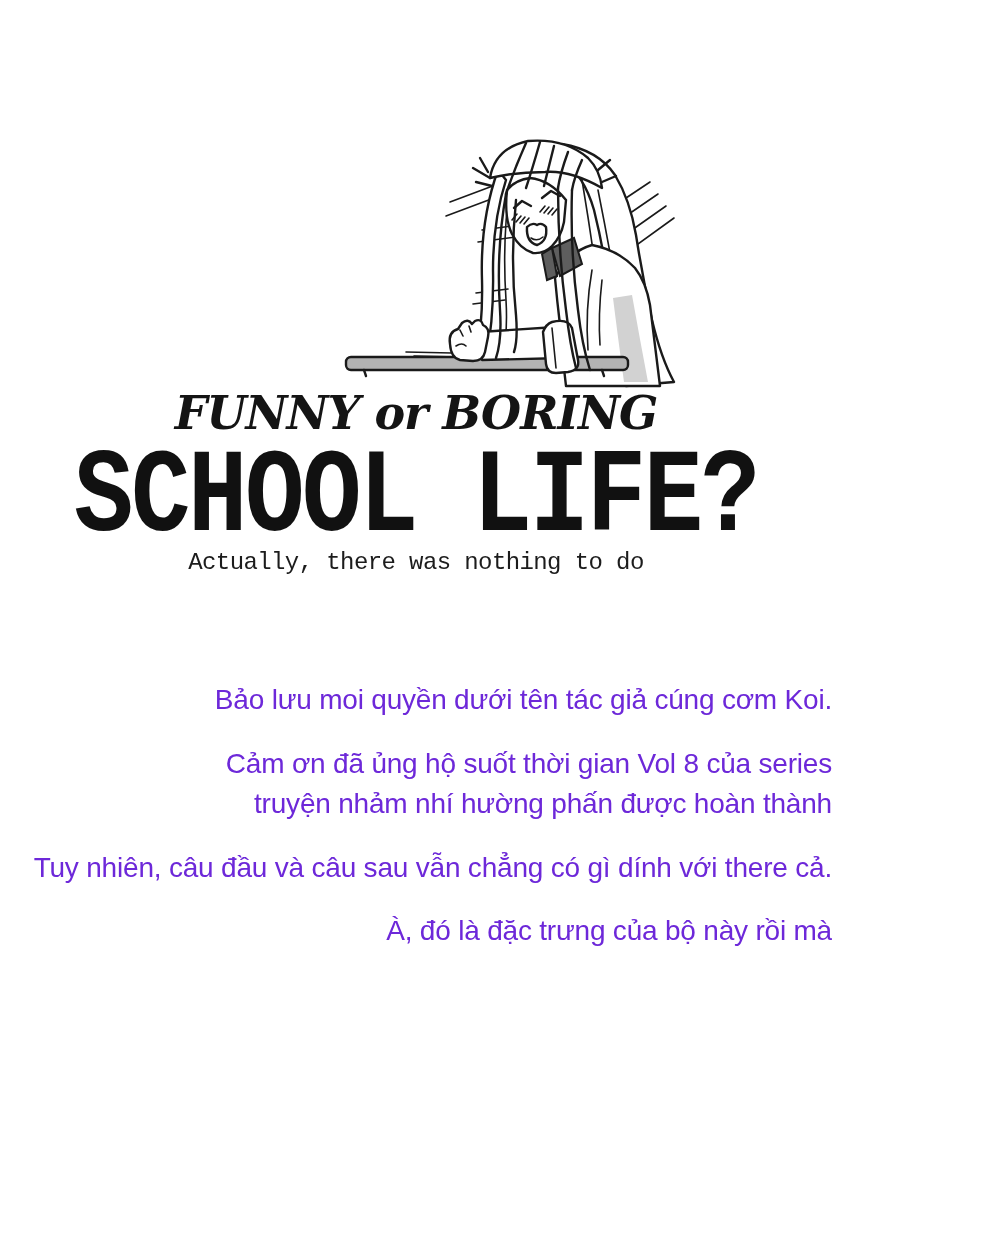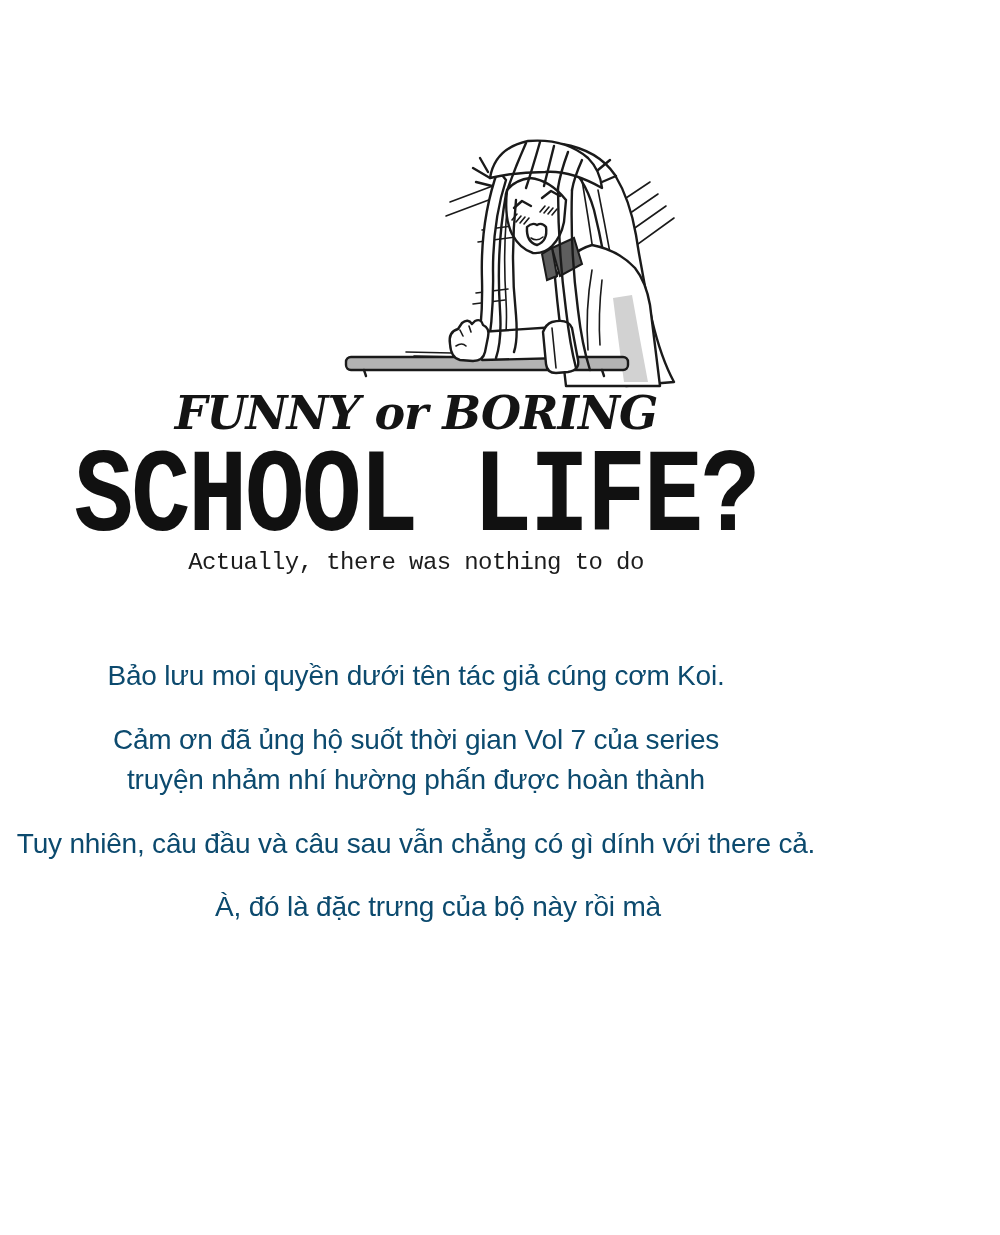--- a/index.html
+++ b/index.html
@@ -22,22 +22,22 @@
   .main-title { position:absolute; top:440px; left:0; right:0; text-align:center; line-height:1;font-family:Liberation Mono, monospace; }
   .main-title-inner {
     display:inline-block; font-weight:700; font-size:118px; letter-spacing:-3px;
     transform:scaleX(0.84); transform-origin:center; white-space:nowrap; color:#111111;
   }
   .subtitle {
     position:absolute; top:549px; left:0; right:0; text-align:center;
     font-size:24px; letter-spacing:-0.6px; line-height:1.2; color:#1c1c1c;font-family:Liberation Mono, monospace;
   }
   .para {
-    position:absolute; left:0; right:0; text-align:center;
-    font-size:28px; line-height:40px; letter-spacing:-0.2px; color:#0c4a6e;
+    position:absolute; left:0; right:0; text-align:right;
+    font-size:28px; line-height:40px; letter-spacing:-0.2px; color:#6d28d9;margin-top:24px;
   }
   .p1 { top:656px; }
   .p2 { top:720px; }
   .p3 { top:824px; }
   .p4 { top:887px;padding-left:44px; }
   .p5 { top:942px; }
 </style>
 </head>
 <body>
 
@@ -147,21 +147,21 @@
     <span class="main-title-inner">SCHOOL LIFE?</span>
   </div>
 
   <div class="subtitle">Actually, there was nothing to do</div>
 
   <div class="para p1">
     <div>Bảo lưu moi quyền dưới tên tác giả cúng cơm Koi.</div>
   </div>
 
   <div class="para p2">
-    <div>Cảm ơn đã ủng hộ suốt thời gian Vol 7 của series</div>
+    <div>Cảm ơn đã ủng hộ suốt thời gian Vol 8 của series</div>
     <div>truyện nhảm nhí hường phấn được hoàn thành</div>
   </div>
 
   <div class="para p3">
     <div>Tuy nhiên, câu đầu và câu sau vẫn chẳng có gì dính với there cả.</div>
   </div>
 
   <div class="para p4">
     <div>À, đó là đặc trưng của bộ này rồi mà</div>
   </div>

